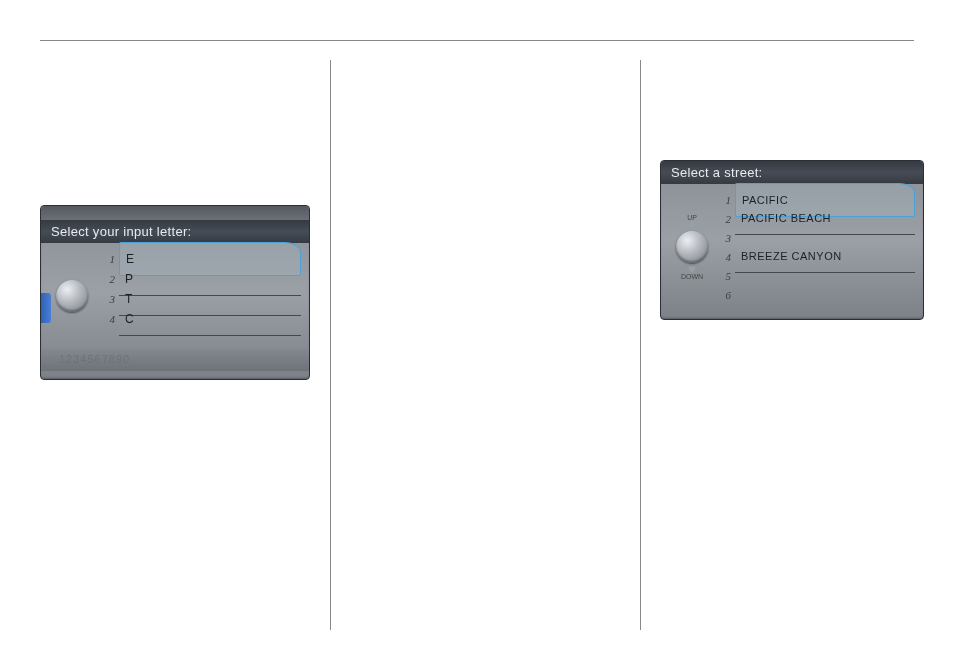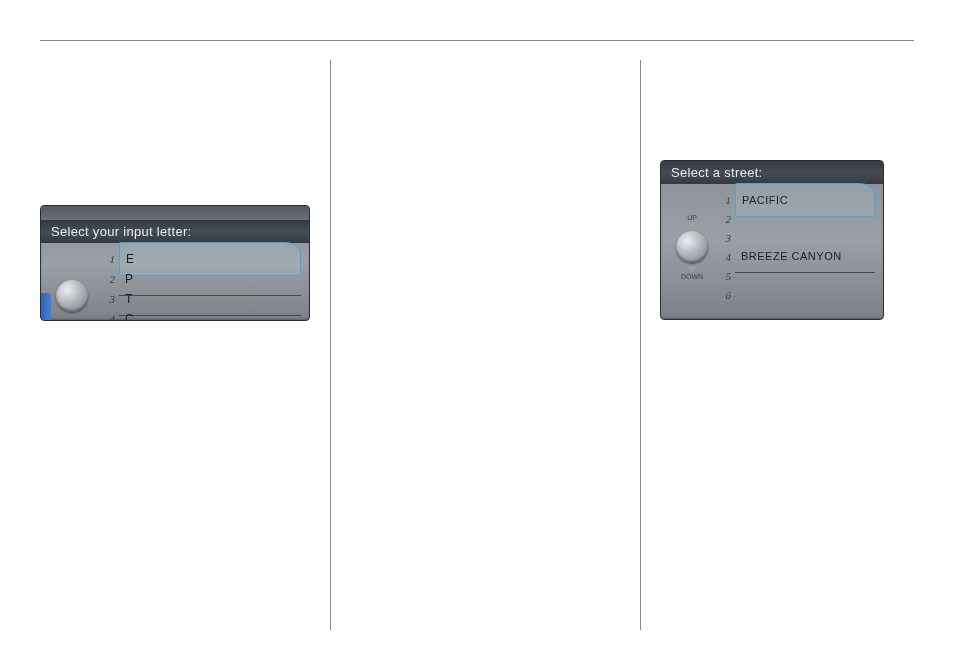--- a/index.html
+++ b/index.html
@@ -134,33 +134,33 @@
     position:absolute;
     left: 0;
     bottom: 26px;
     width: 10px;
     height: 30px;
     background: linear-gradient(to right, #2f62b7 0%, #4a7fd4 100%);
     border-radius: 0 3px 3px 0;
   }
 
   
-  #panel1 { left: 40px; top: 205px; width: 270px; height: 116px; }
+  #panel1 { left: 40px; top: 205px; width: 270px; height: 175px; }
   #panel1 .nav-body { min-height: 106px; }
   #panel1 .partial-top {
     color:#c9ccd1;
     font-size:12px;
     padding: 4px 0 0 50px;
     height:14px;
     overflow:hidden;
     background: linear-gradient(to bottom,#54595f,#6b7077);
   }
 
   
-  #panel2 { left: 660px; top: 160px; width: 224px; height: 160px; }
+  #panel2 { left: 660px; top: 160px; width: 264px; height: 160px; }
   #panel2 .nav-body { padding-left: 56px; }
   #panel2 .list-row { height: 19px; }
   #panel2 .row-cell { font-size: 11px; height:17px;}
   #panel2 .knob-col { gap: 3px; }
 
 </style>
 </head>
 <body>
 
 <div class="hr-top"></div>
@@ -213,20 +213,21 @@
         <span>DOWN</span>
       </div>
     </div>
     <div id="p2-list">
         <div class="list-row">
           <div class="row-num">1</div>
           <div class="row-cell selected">PACIFIC</div>
         </div>
         <div class="list-row">
           <div class="row-num">2</div>
+          <div class="row-cell">PACIFIC BEACH</div>
         </div>
         <div class="list-row">
           <div class="row-num">3</div>
         </div>
         <div class="list-row">
           <div class="row-num">4</div>
           <div class="row-cell">BREEZE CANYON</div>
         </div>
         <div class="list-row">
           <div class="row-num">5</div>

